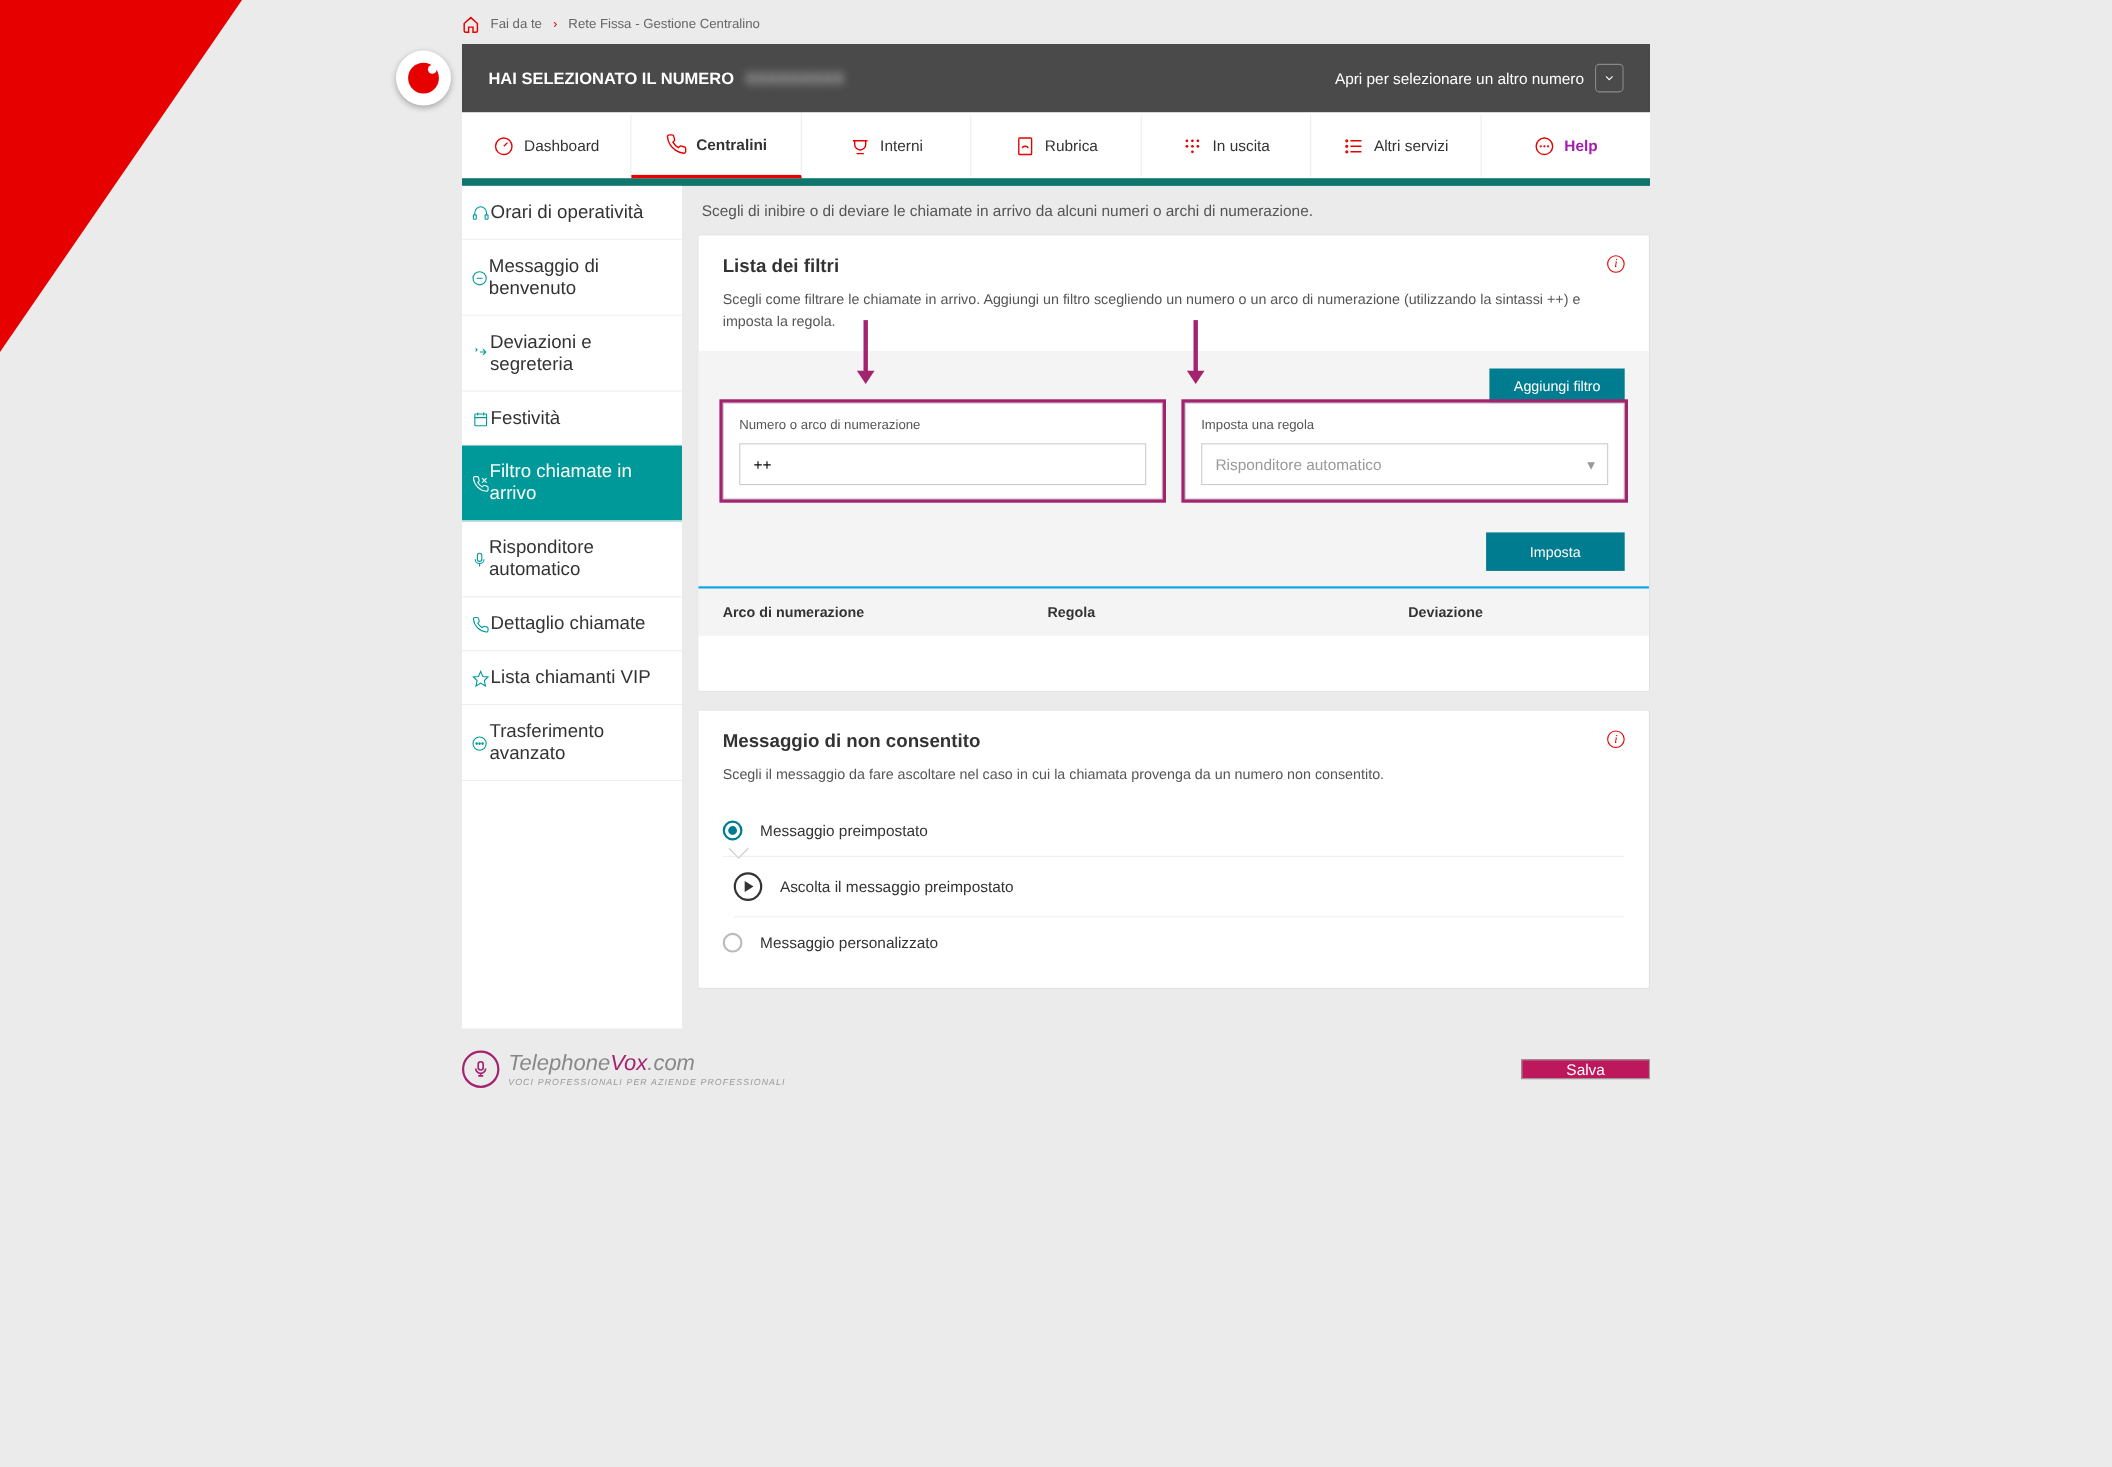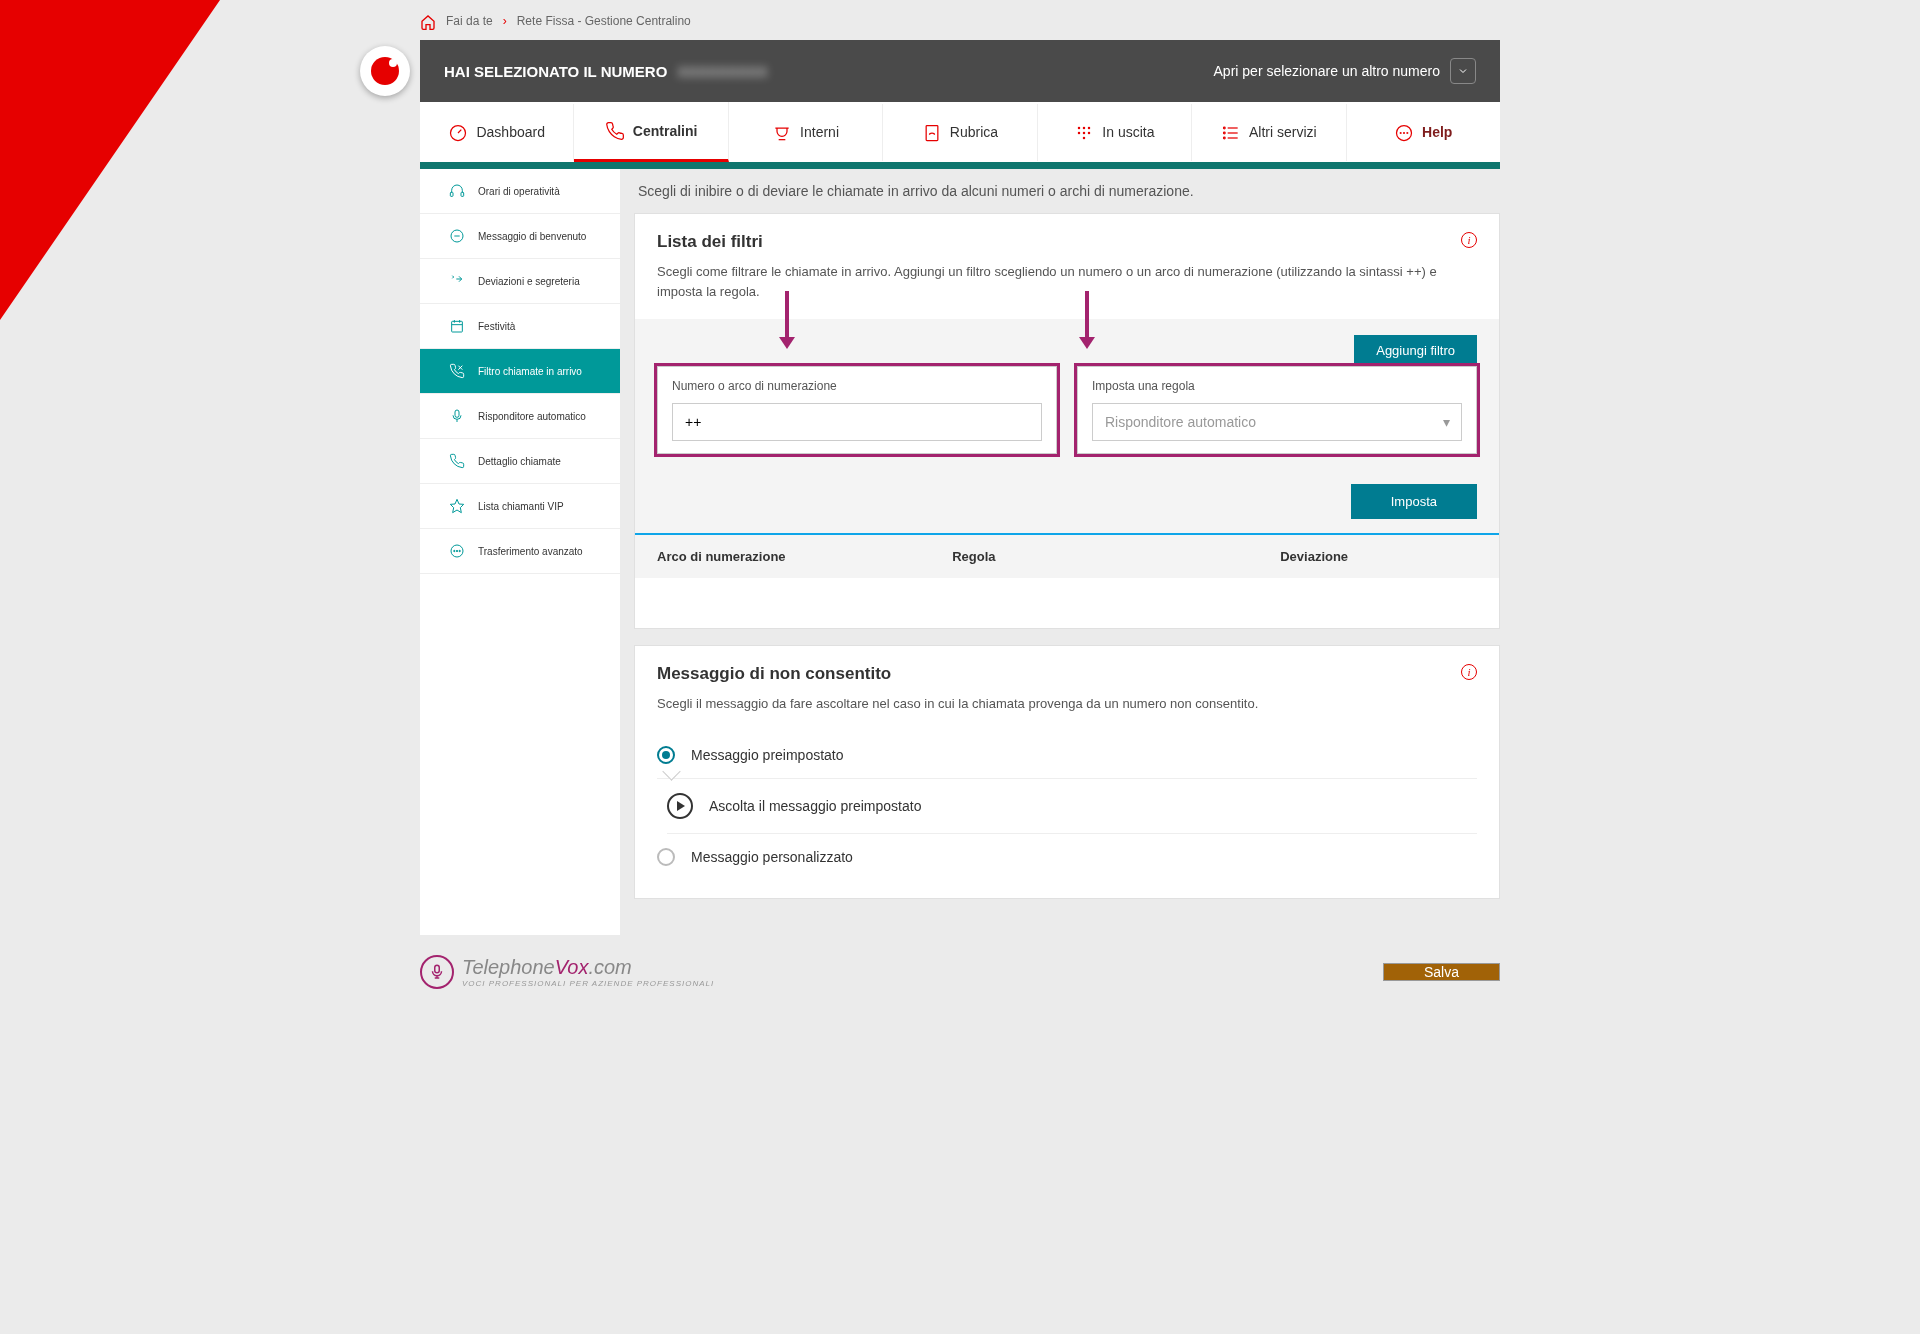--- a/index.html
+++ b/index.html
@@ -20,43 +20,43 @@
 .header-left { font-size: 15px; font-weight: bold; }
 .header-left .num { filter: blur(4px); opacity: .6; margin-left: 6px; }
 .header-right { display: flex; align-items: center; gap: 10px; font-size: 14px; }
 .chevron-box { border: 1px solid #888; border-radius: 4px; width: 26px; height: 26px; display: flex; align-items: center; justify-content: center; cursor: pointer; }
 
 .tabs { background: #fff; display: flex; border-bottom: 7px solid #0f766e; align-items: center; }
 .tab { flex: 1; padding: 18px 10px; text-align: center; font-size: 14px; color: #333; cursor: pointer; display: flex; align-items: center; justify-content: center; gap: 8px; border-right: 1px solid #eee; }
 .tab:last-child { border-right: none; }
 .tab .ic { color: #e60000; font-size: 18px; }
 .tab.active { border-bottom: 3px solid #e60000; font-weight: bold; }
-.tab.help { color: #7f1d1d; font-weight: bold; }
+.tab.help { color: #a21caf; font-weight: bold; }
 
 .content-row { display: flex; gap: 0; }
 
 .sidebar { width: 200px; background: #fff; }
-.side-item { padding: 14px 28px; border-bottom: 1px solid #eee; display: flex; align-items: center; gap: 12px; font-size: 10px; color: #333; cursor: pointer; }
+.side-item { padding: 14px 8px; border-bottom: 1px solid #eee; display: flex; align-items: center; font-size: 17px; color: #333; cursor: pointer; }
 .side-item .sic { color: #009999; width: 18px; text-align: center; }
 .side-item.active { background: #009999; color: #fff; }
 .side-item.active .sic { color: #fff; }
 
 .main { flex: 1; padding: 0 0 20px 14px; }
 .intro-text { padding: 14px 4px; color: #555; }
 
 .card { background: #fff; border: 1px solid #e0e0e0; margin-bottom: 16px; }
 .card-pad { padding: 18px 22px; }
 .card h3 { font-size: 17px; font-weight: bold; margin-bottom: 10px; }
 .card .desc { color: #555; font-size: 13px; line-height: 1.5; }
 .info-icon { float: right; color: #e60000; border: 1.5px solid #e60000; border-radius: 50%; width: 16px; height: 16px; display: flex; align-items: center; justify-content: center; font-size: 11px; font-style: italic; font-family: serif; }
 
 .filter-area { background: #f4f4f4; padding: 16px 22px; position: relative; }
 .btn-teal { background: #007c91; color: #fff; border: none; padding: 8px 22px; font-size: 13px; cursor: pointer; }
 .btn-teal.right { float: right; }
-.btn-gray { background: #a16207; color: #fff; border: 1px solid #999; padding: 0 40px; font-size: 14px; cursor: pointer; }
+.btn-gray { background: #be185d; color: #fff; border: 1px solid #999; padding: 0 40px; font-size: 14px; cursor: pointer; }
 
 .arrow-down { position: absolute; width: 4px; height: 48px; background: #a3236e; }
 .arrow-down::after { content: ''; position: absolute; bottom: -10px; left: -6px; border-left: 8px solid transparent; border-right: 8px solid transparent; border-top: 12px solid #a3236e; }
 
 .filter-fields { display: flex; gap: 20px; margin-top: 26px; clear: both; }
 .field-box { flex: 1; border: 1px solid #ccc; background: #fff; padding: 12px 14px; }
 .field-box.highlight { outline: 3px solid #a3236e; }
 .field-label { font-size: 12px; color: #555; margin-bottom: 10px; }
 .field-input { width: 100%; border: 1px solid #ccc; padding: 10px 12px; font-size: 14px; }
 .field-select { width: 100%; border: 1px solid #ccc; padding: 10px 12px; font-size: 14px; color: #999; background: #fff; position: relative; }

